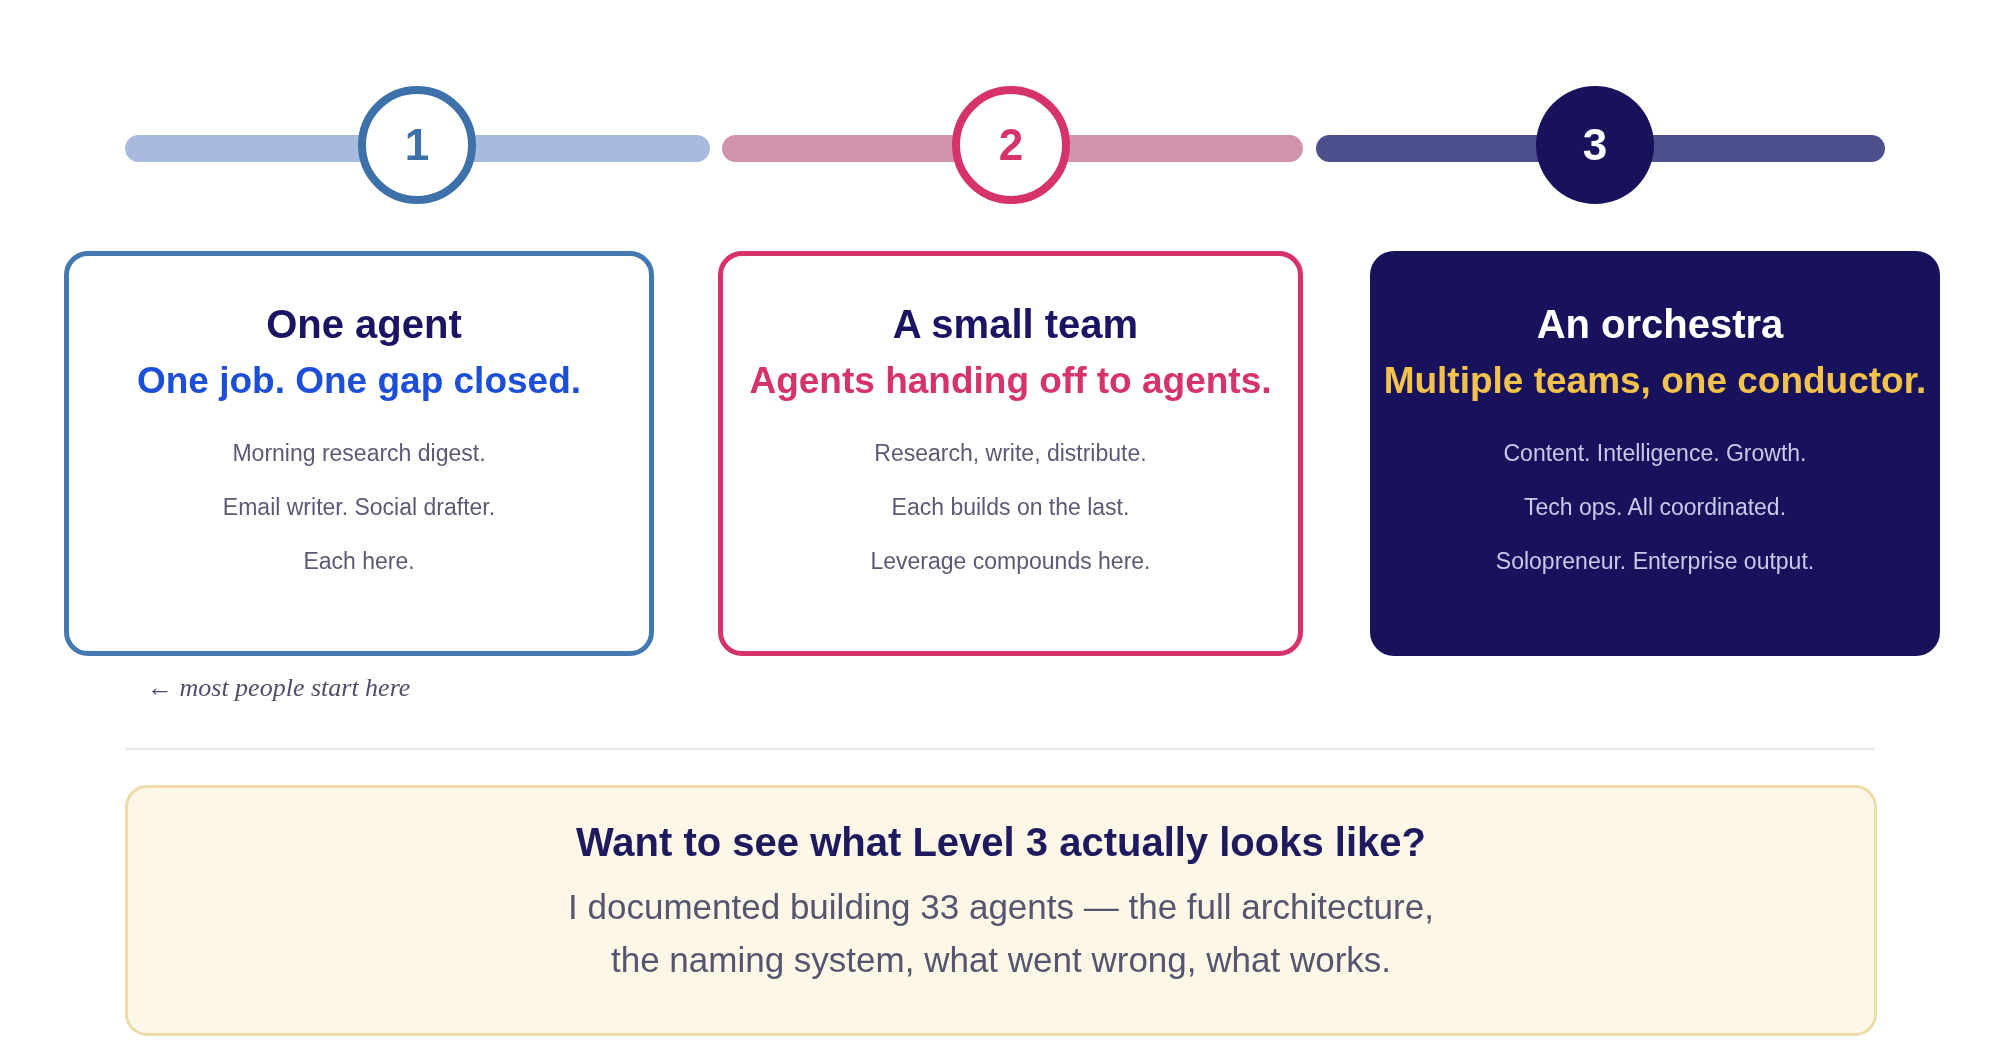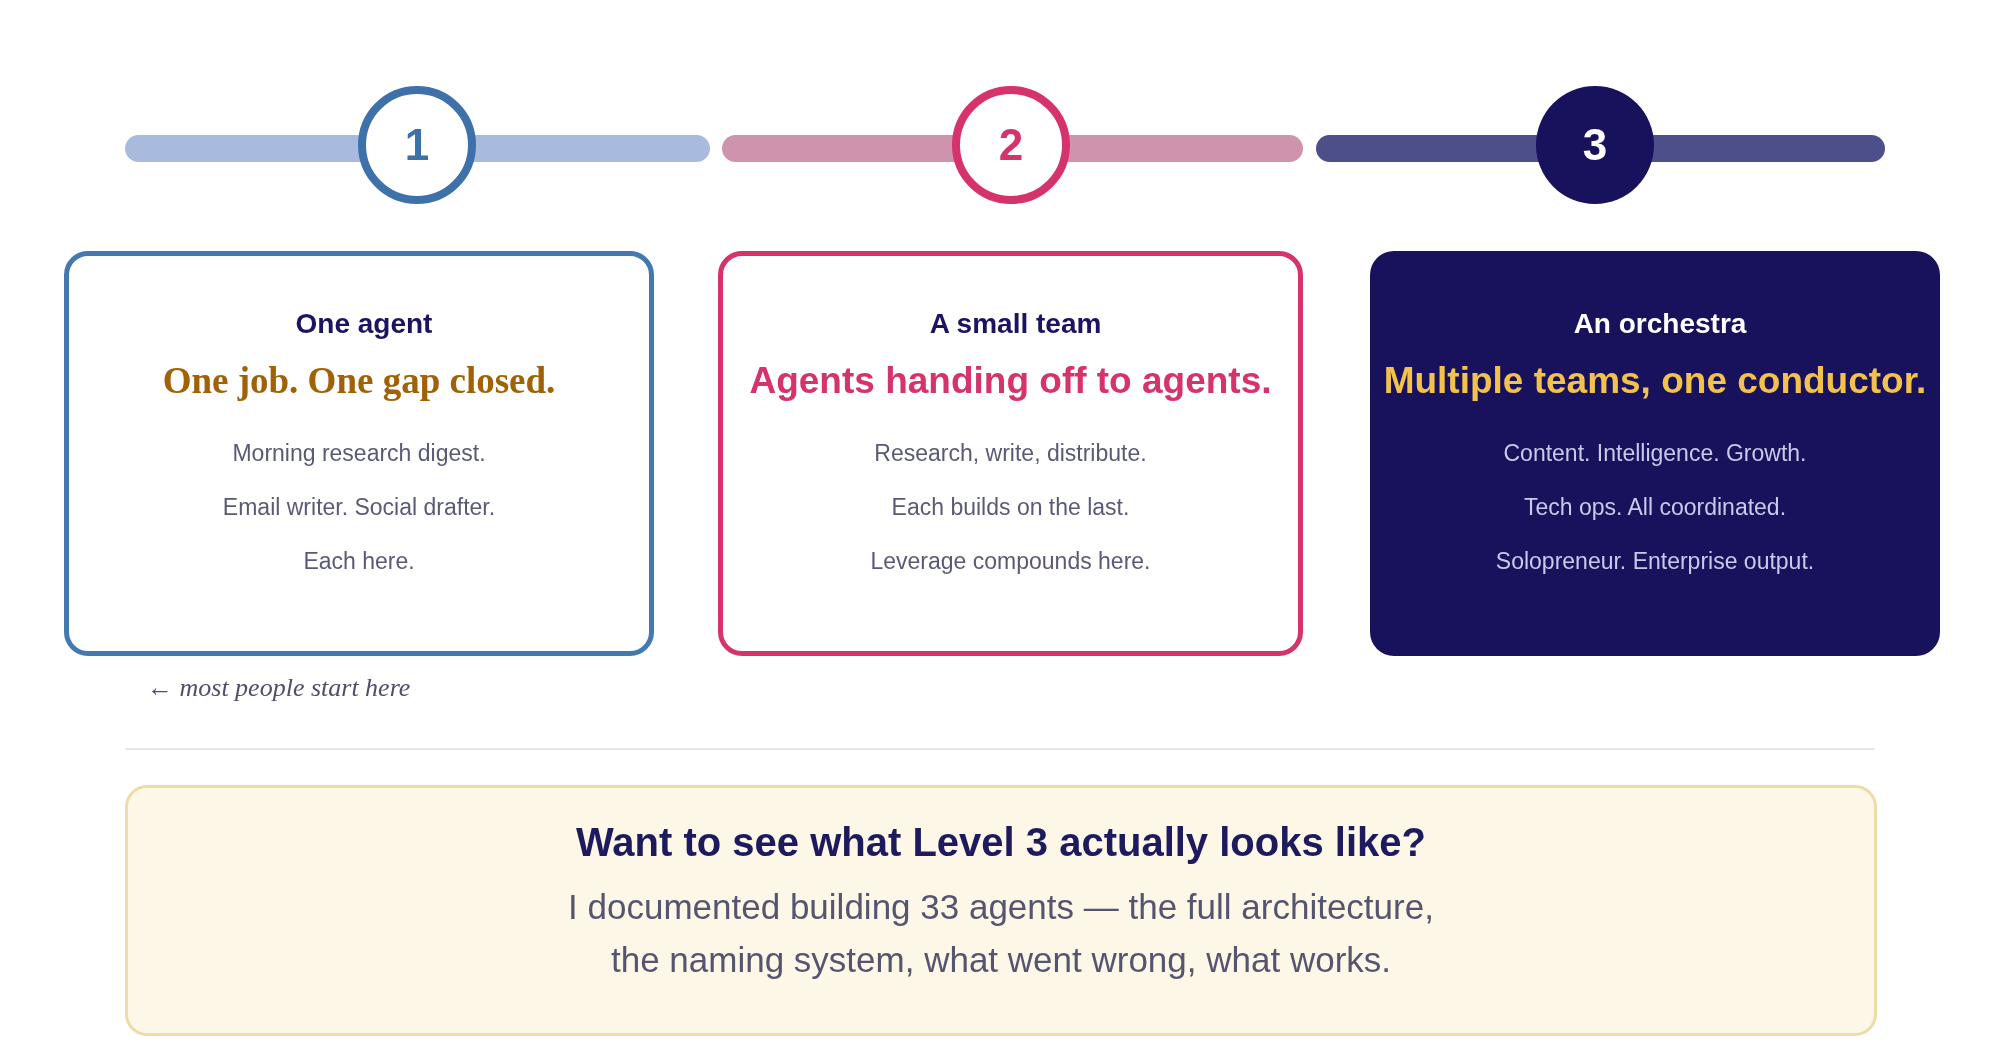--- a/index.html
+++ b/index.html
@@ -33,27 +33,27 @@
   .card {
     position: absolute; top: 251px; height: 405px;
     border-radius: 24px; background: #ffffff;
     text-align: center; padding-top: 44px;
   }
   .card-1 { left: 64px;   width: 590px; border: 5px solid #4478b1; }
   .card-2 { left: 718px;  width: 585px; border: 5px solid #d6336c; }
   .card-3 { left: 1370px; width: 570px; background: #18125c; border: none; padding-top: 49px; }
 
   .card-title {
-    font-size: 28px; font-weight: bold; color: #1a1462; line-height: 48px; margin-left: 10px;
+    font-size: 40px; font-weight: bold; color: #1a1462; line-height: 48px; margin-left: 10px;
   }
   .card-3 .card-title { color: #ffffff; }
   .card-subtitle {
     font-size: 37px; font-weight: bold; line-height: 44px; margin-top: 11px;
   }
-  .card-1 .card-subtitle { color: #a16207; font-family: Liberation Serif, serif; }
+  .card-1 .card-subtitle { color: #1d4ed8; }
   .card-2 .card-subtitle { color: #d6336c; }
   .card-3 .card-subtitle { color: #f2c24d; }
   .card-body {
     margin-top: 23px; font-size: 23px; line-height: 54px; color: #5a5a76;
   }
   .card-3 .card-body { color: #c7cae8; }
   .card-body span { display: block; }
 
   
   .note {

